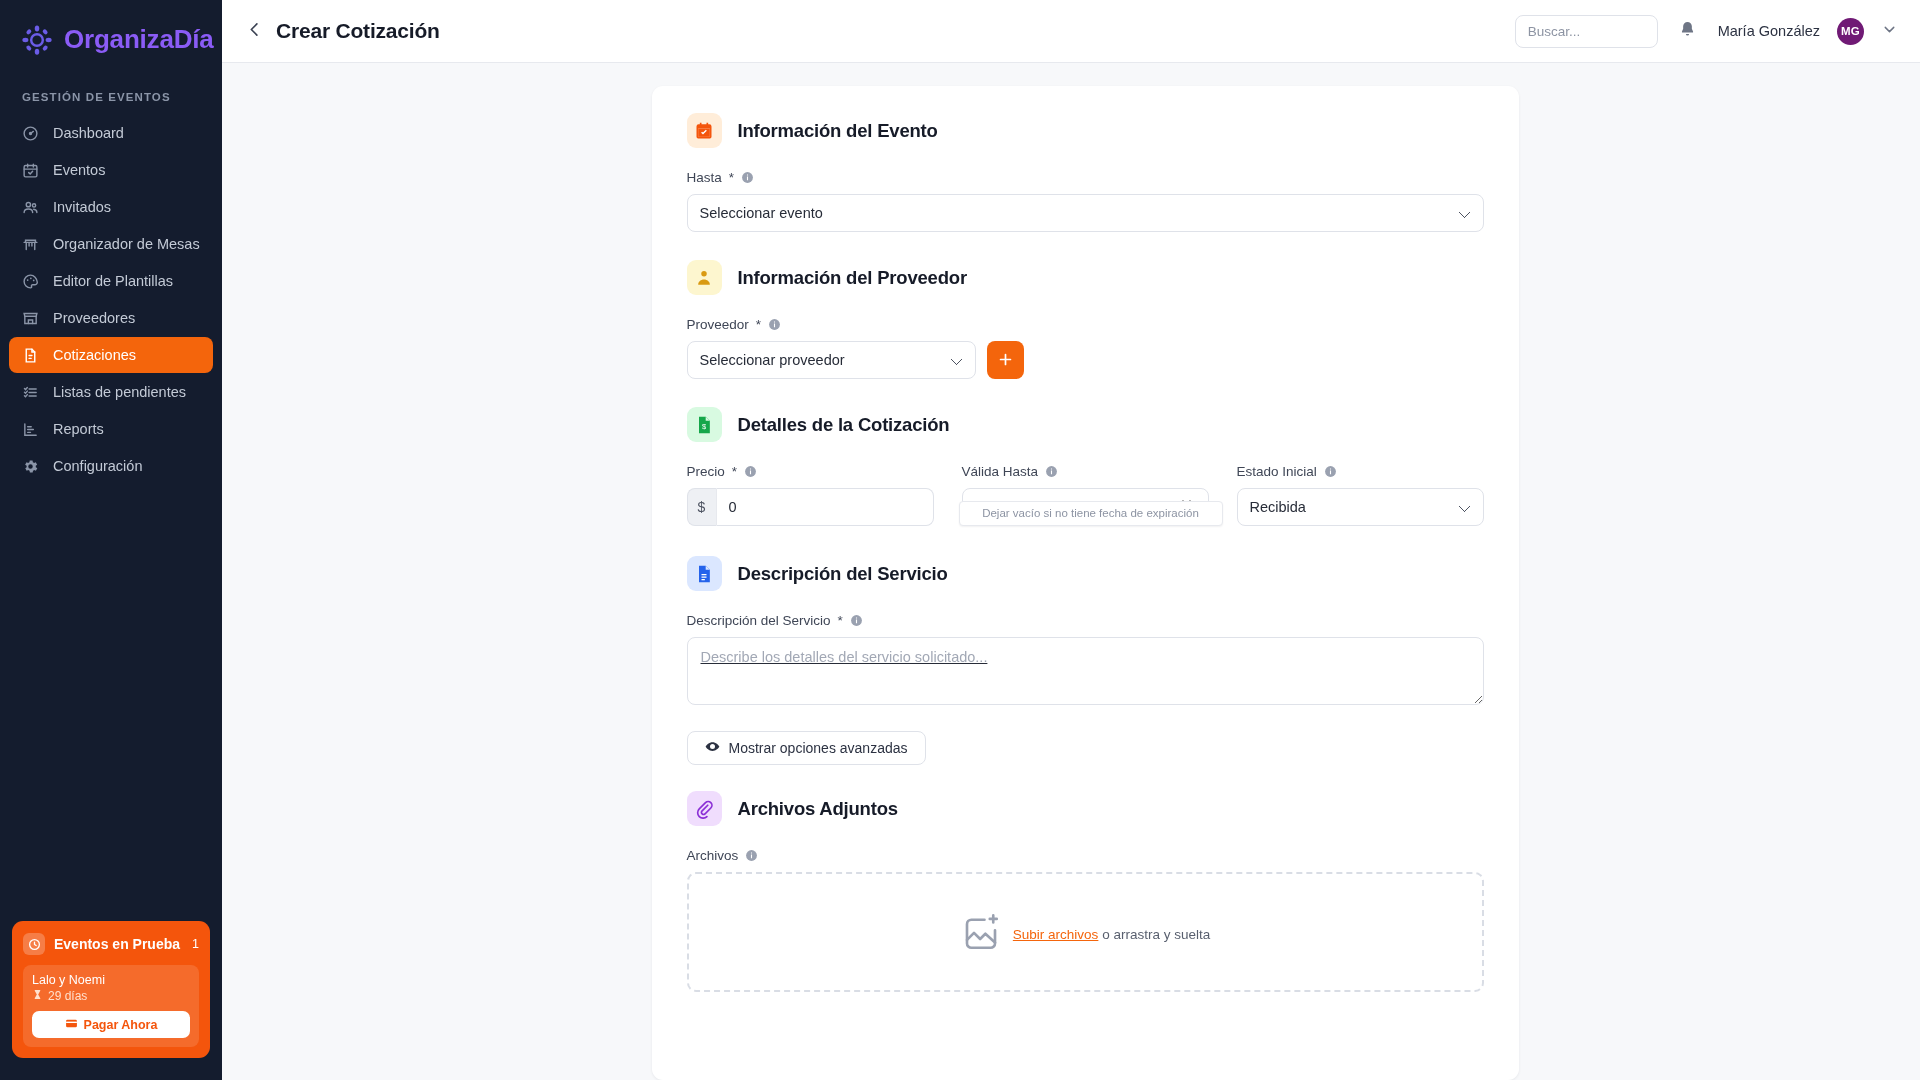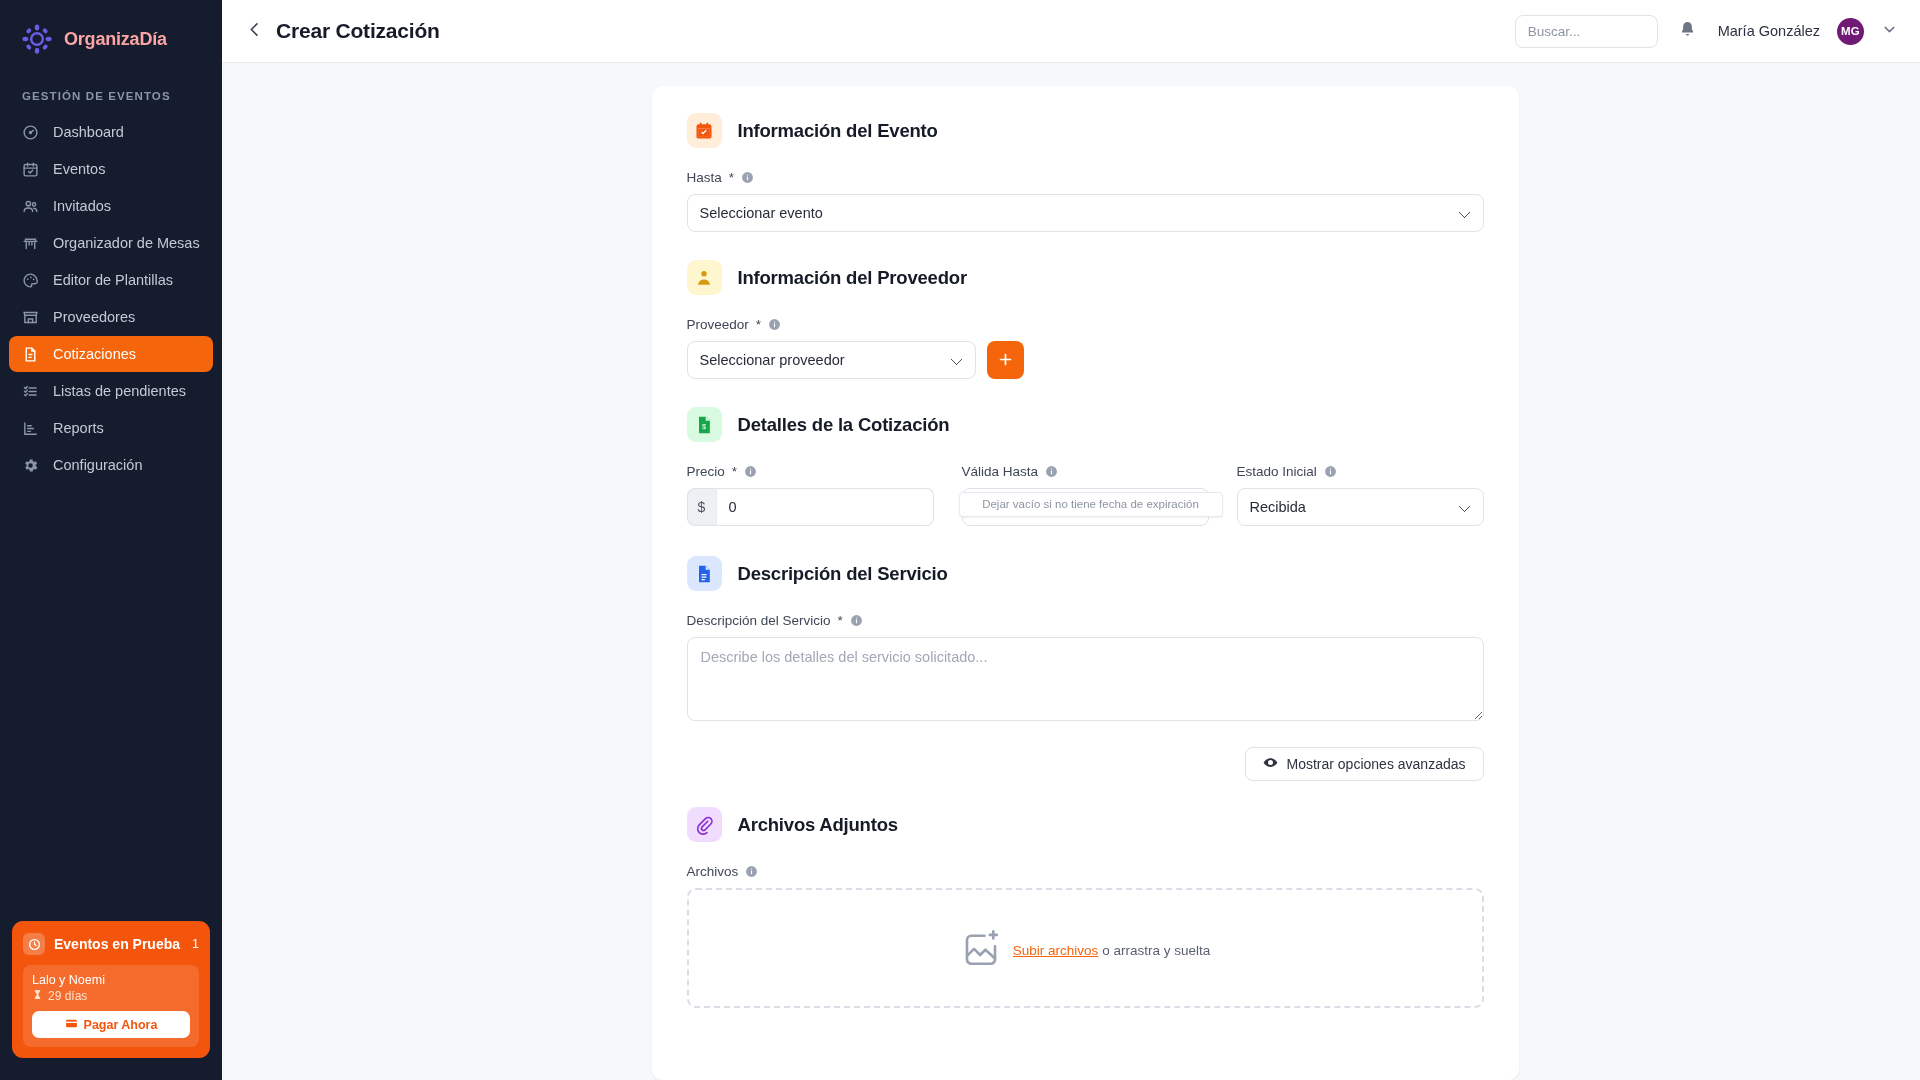--- a/index.html
+++ b/index.html
@@ -18,21 +18,21 @@
     background: #141c2e;
     display: flex; flex-direction: column;
     position: relative;
   }
   .brand {
     display: flex; align-items: center; gap: 12px;
     padding: 24px 0 24px 22px;
   }
   .brand-logo { width: 30px; height: 30px; flex: 0 0 30px; }
   .brand-name {
-    color: #fca5a5; font-size: 18px; font-weight: bold;
+    color: #8b5cf6; font-size: 26px; font-weight: bold;
     letter-spacing: -0.2px;
   }
   .nav-section-title {
     color: #8b95a8; font-size: 11.5px; font-weight: bold;
     letter-spacing: 1.1px; padding: 12px 0 12px 22px;
     text-transform: uppercase;
   }
   .nav-list { display: flex; flex-direction: column; gap: 1px; padding: 0 9px; }
   .nav-item {
     display: flex; align-items: center; gap: 14px;
@@ -173,35 +173,35 @@
     border-radius: 0 8px 8px 0; padding: 0 12px;
     font-size: 14.5px; color: #272c38; font-family: inherit; background: #fff;
   }
 
   .date-input {
     width: 100%; height: 38px; border: 1px solid #dfe2e9; border-radius: 8px;
     padding: 0 12px; font-size: 14.5px; color: #272c38; font-family: inherit;
     background: #fff;
   }
   .help-pop {
-    position: absolute; left: -3px; right: -14px; top: 28px;
+    position: absolute; left: -3px; right: -14px; top: 37px;
     background: #ffffff; border: 1px solid #e7e9ee; border-radius: 4px;
     box-shadow: 0 1px 2px rgba(16,24,40,0.06);
     font-size: 11.5px; color: #8d94a3; text-align: center;
     padding: 5px 4px 6px 4px;
   }
 
   .textarea {
-    width: 100%; height: 84px; border: 1px solid #dfe2e9; border-radius: 8px;
+    width: 100%; height: 68px; border: 1px solid #dfe2e9; border-radius: 8px;
     padding: 11px 13px; font-size: 14.5px; color: #272c38;
-    font-family: inherit; resize: vertical; background: #fff;
+    font-family: inherit; resize: vertical; background: #fff; text-decoration: underline;
   }
   .textarea::placeholder { color: #a2a8b5; }
 
-  .adv-row { display: flex; justify-content: flex-end; margin: 22px 0 26px 0; }
+  .adv-row { display: flex; justify-content: flex-start; margin: 22px 0 26px 0; }
   .adv-btn {
     display: flex; align-items: center; gap: 9px;
     height: 34px; padding: 0 17px; border: 1px solid #dfe2e9;
     border-radius: 8px; background: #fff; cursor: pointer;
     font-size: 14px; color: #2c3242; font-family: inherit;
   }
 
   .drop-zone {
     border: 2px dashed #d9dde5; border-radius: 9px;
     min-height: 120px; display: flex; flex-direction: row;

